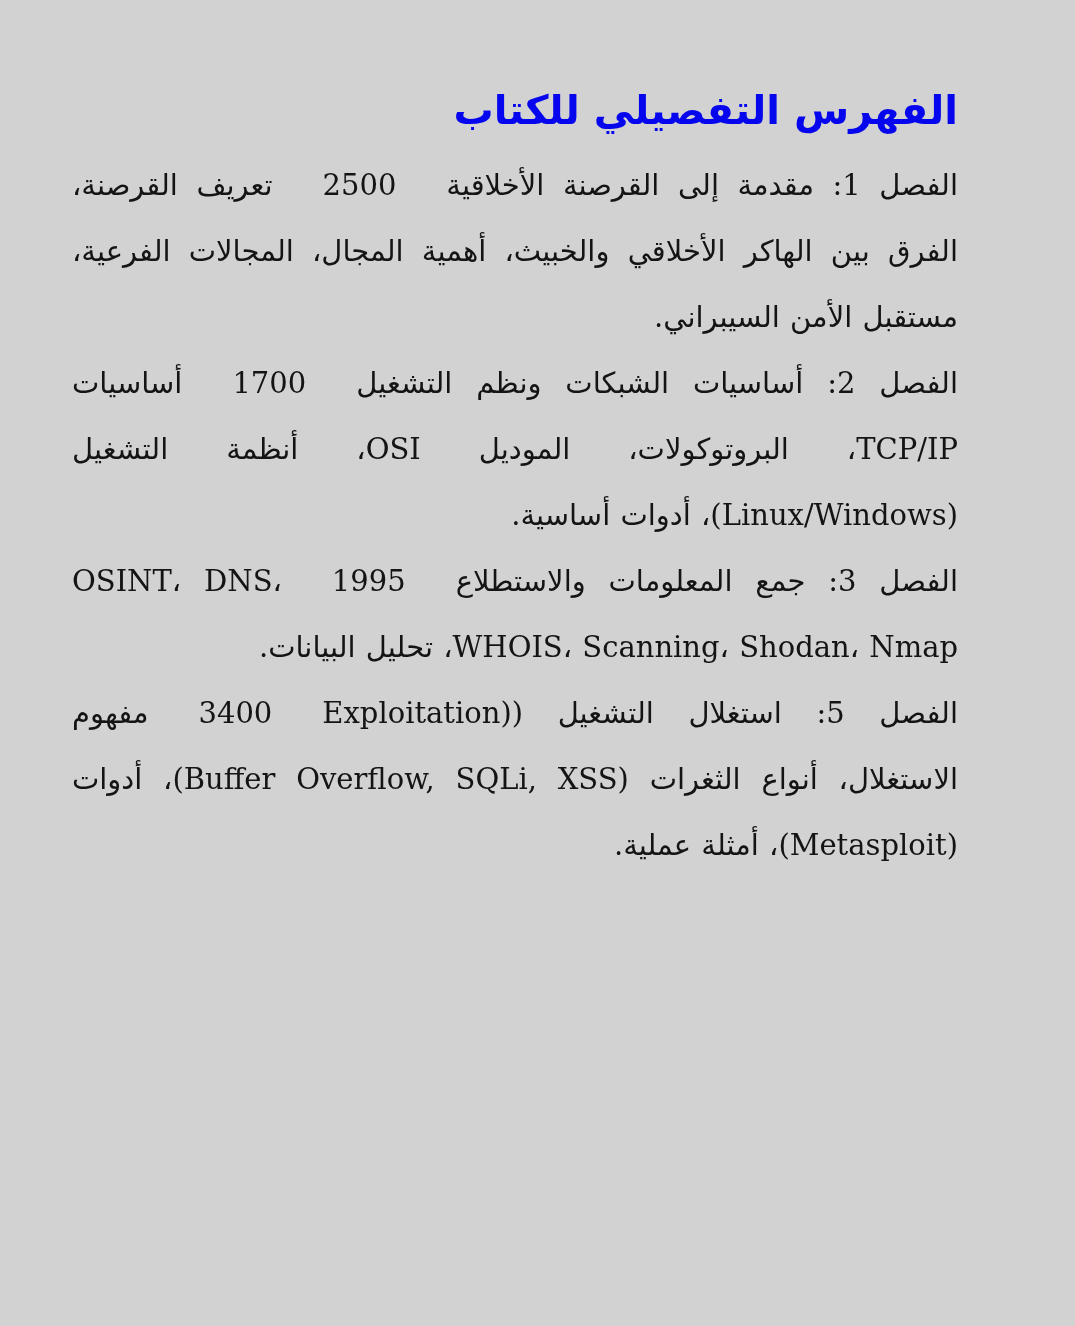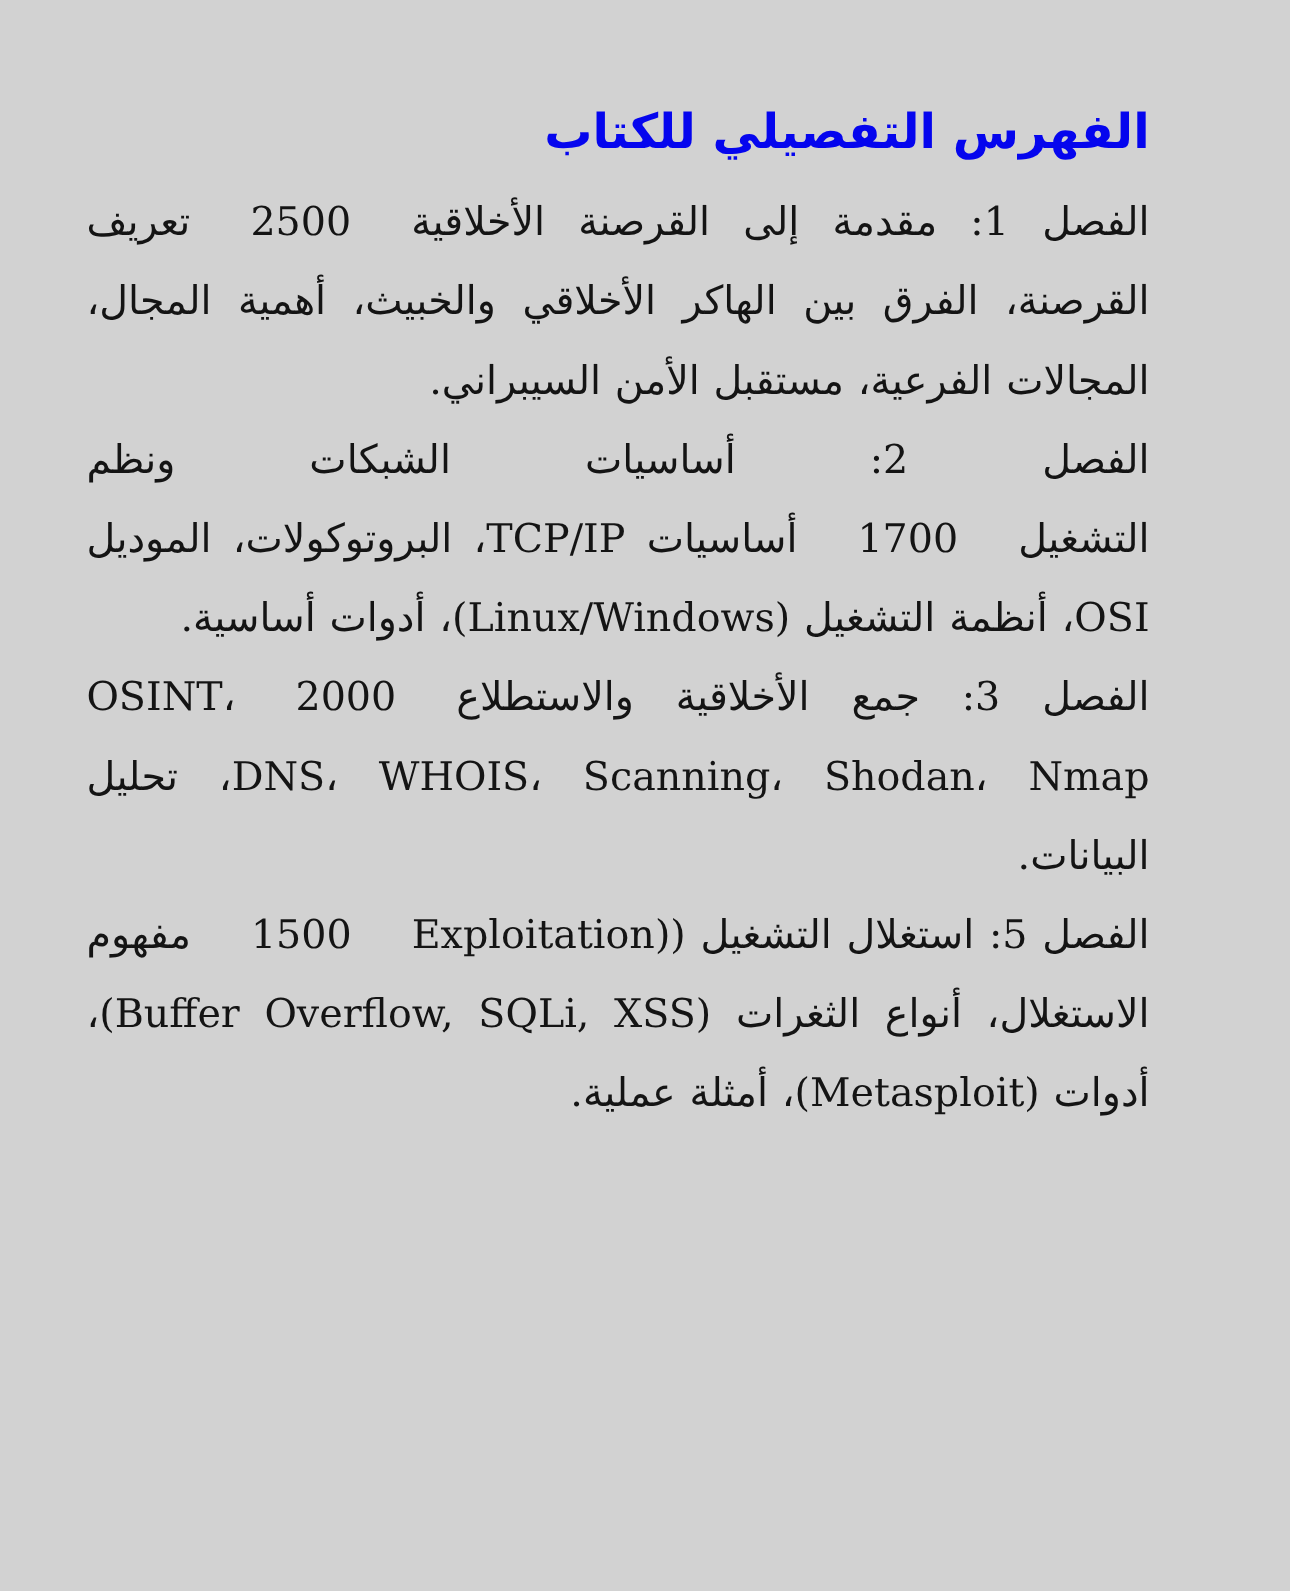--- a/index.html
+++ b/index.html
@@ -22,21 +22,21 @@
     font-size: 40px;
     line-height: 48px;
     font-weight: bold;
     margin: 0 0 18px 0;
     text-align: right;
     font-family: "DejaVu Serif", "DejaVu Sans", serif;
   }
   .toc { direction: rtl; }
   .chapter {
     margin: 0;
-    font-size: 33px;
+    font-size: 29px;
     line-height: 66px;
     text-align: justify;
     word-spacing: 1px;
   }
   .wc {
     unicode-bidi: isolate;
     direction: ltr;
     margin: 0 50px;
     white-space: nowrap;
   }
@@ -45,19 +45,19 @@
 </head>
 <body style="background: rgb(210, 210, 210); color: rgb(20, 20, 20);">
 
 <main class="page">
   <h1 class="doc-title" style="color: rgb(5, 5, 238);">الفهرس التفصيلي للكتاب</h1>
   <section class="toc">
   <p class="chapter"><span class="ch-label">الفصل 1: مقدمة إلى القرصنة الأخلاقية</span><span class="wc" dir="ltr">2500</span><span class="ch-summary">تعريف القرصنة، الفرق بين الهاكر الأخلاقي والخبيث، أهمية المجال، المجالات الفرعية، مستقبل الأمن السيبراني.</span></p>
 
   <p class="chapter"><span class="ch-label">الفصل 2: أساسيات الشبكات ونظم التشغيل</span><span class="wc" dir="ltr">1700</span><span class="ch-summary">أساسيات TCP/IP، البروتوكولات، الموديل OSI، أنظمة التشغيل (Linux/Windows)، أدوات أساسية.</span></p>
 
-  <p class="chapter"><span class="ch-label">الفصل 3: جمع الأخلاقية والاستطلاع</span><span class="wc" dir="ltr">2000</span><span class="ch-summary">OSINT، DNS، WHOIS، Scanning، Shodan، Nmap، تحليل البيانات.</span></p>
+  <p class="chapter"><span class="ch-label">الفصل 3: جمع المعلومات والاستطلاع</span><span class="wc" dir="ltr">1995</span><span class="ch-summary">OSINT، DNS، WHOIS، Scanning، Shodan، Nmap، تحليل البيانات.</span></p>
 
 
-  <p class="chapter"><span class="ch-label">الفصل 5: استغلال التشغيل ((Exploitation</span><span class="wc" dir="ltr">1500</span><span class="ch-summary">مفهوم الاستغلال، أنواع الثغرات (Buffer Overflow, SQLi, XSS)، أدوات (Metasploit)، أمثلة عملية.</span></p>
+  <p class="chapter"><span class="ch-label">الفصل 5: استغلال التشغيل ((Exploitation</span><span class="wc" dir="ltr">3400</span><span class="ch-summary">مفهوم الاستغلال، أنواع الثغرات (Buffer Overflow, SQLi, XSS)، أدوات (Metasploit)، أمثلة عملية.</span></p>
 
 </section>
 </main>
 
 </body></html>

